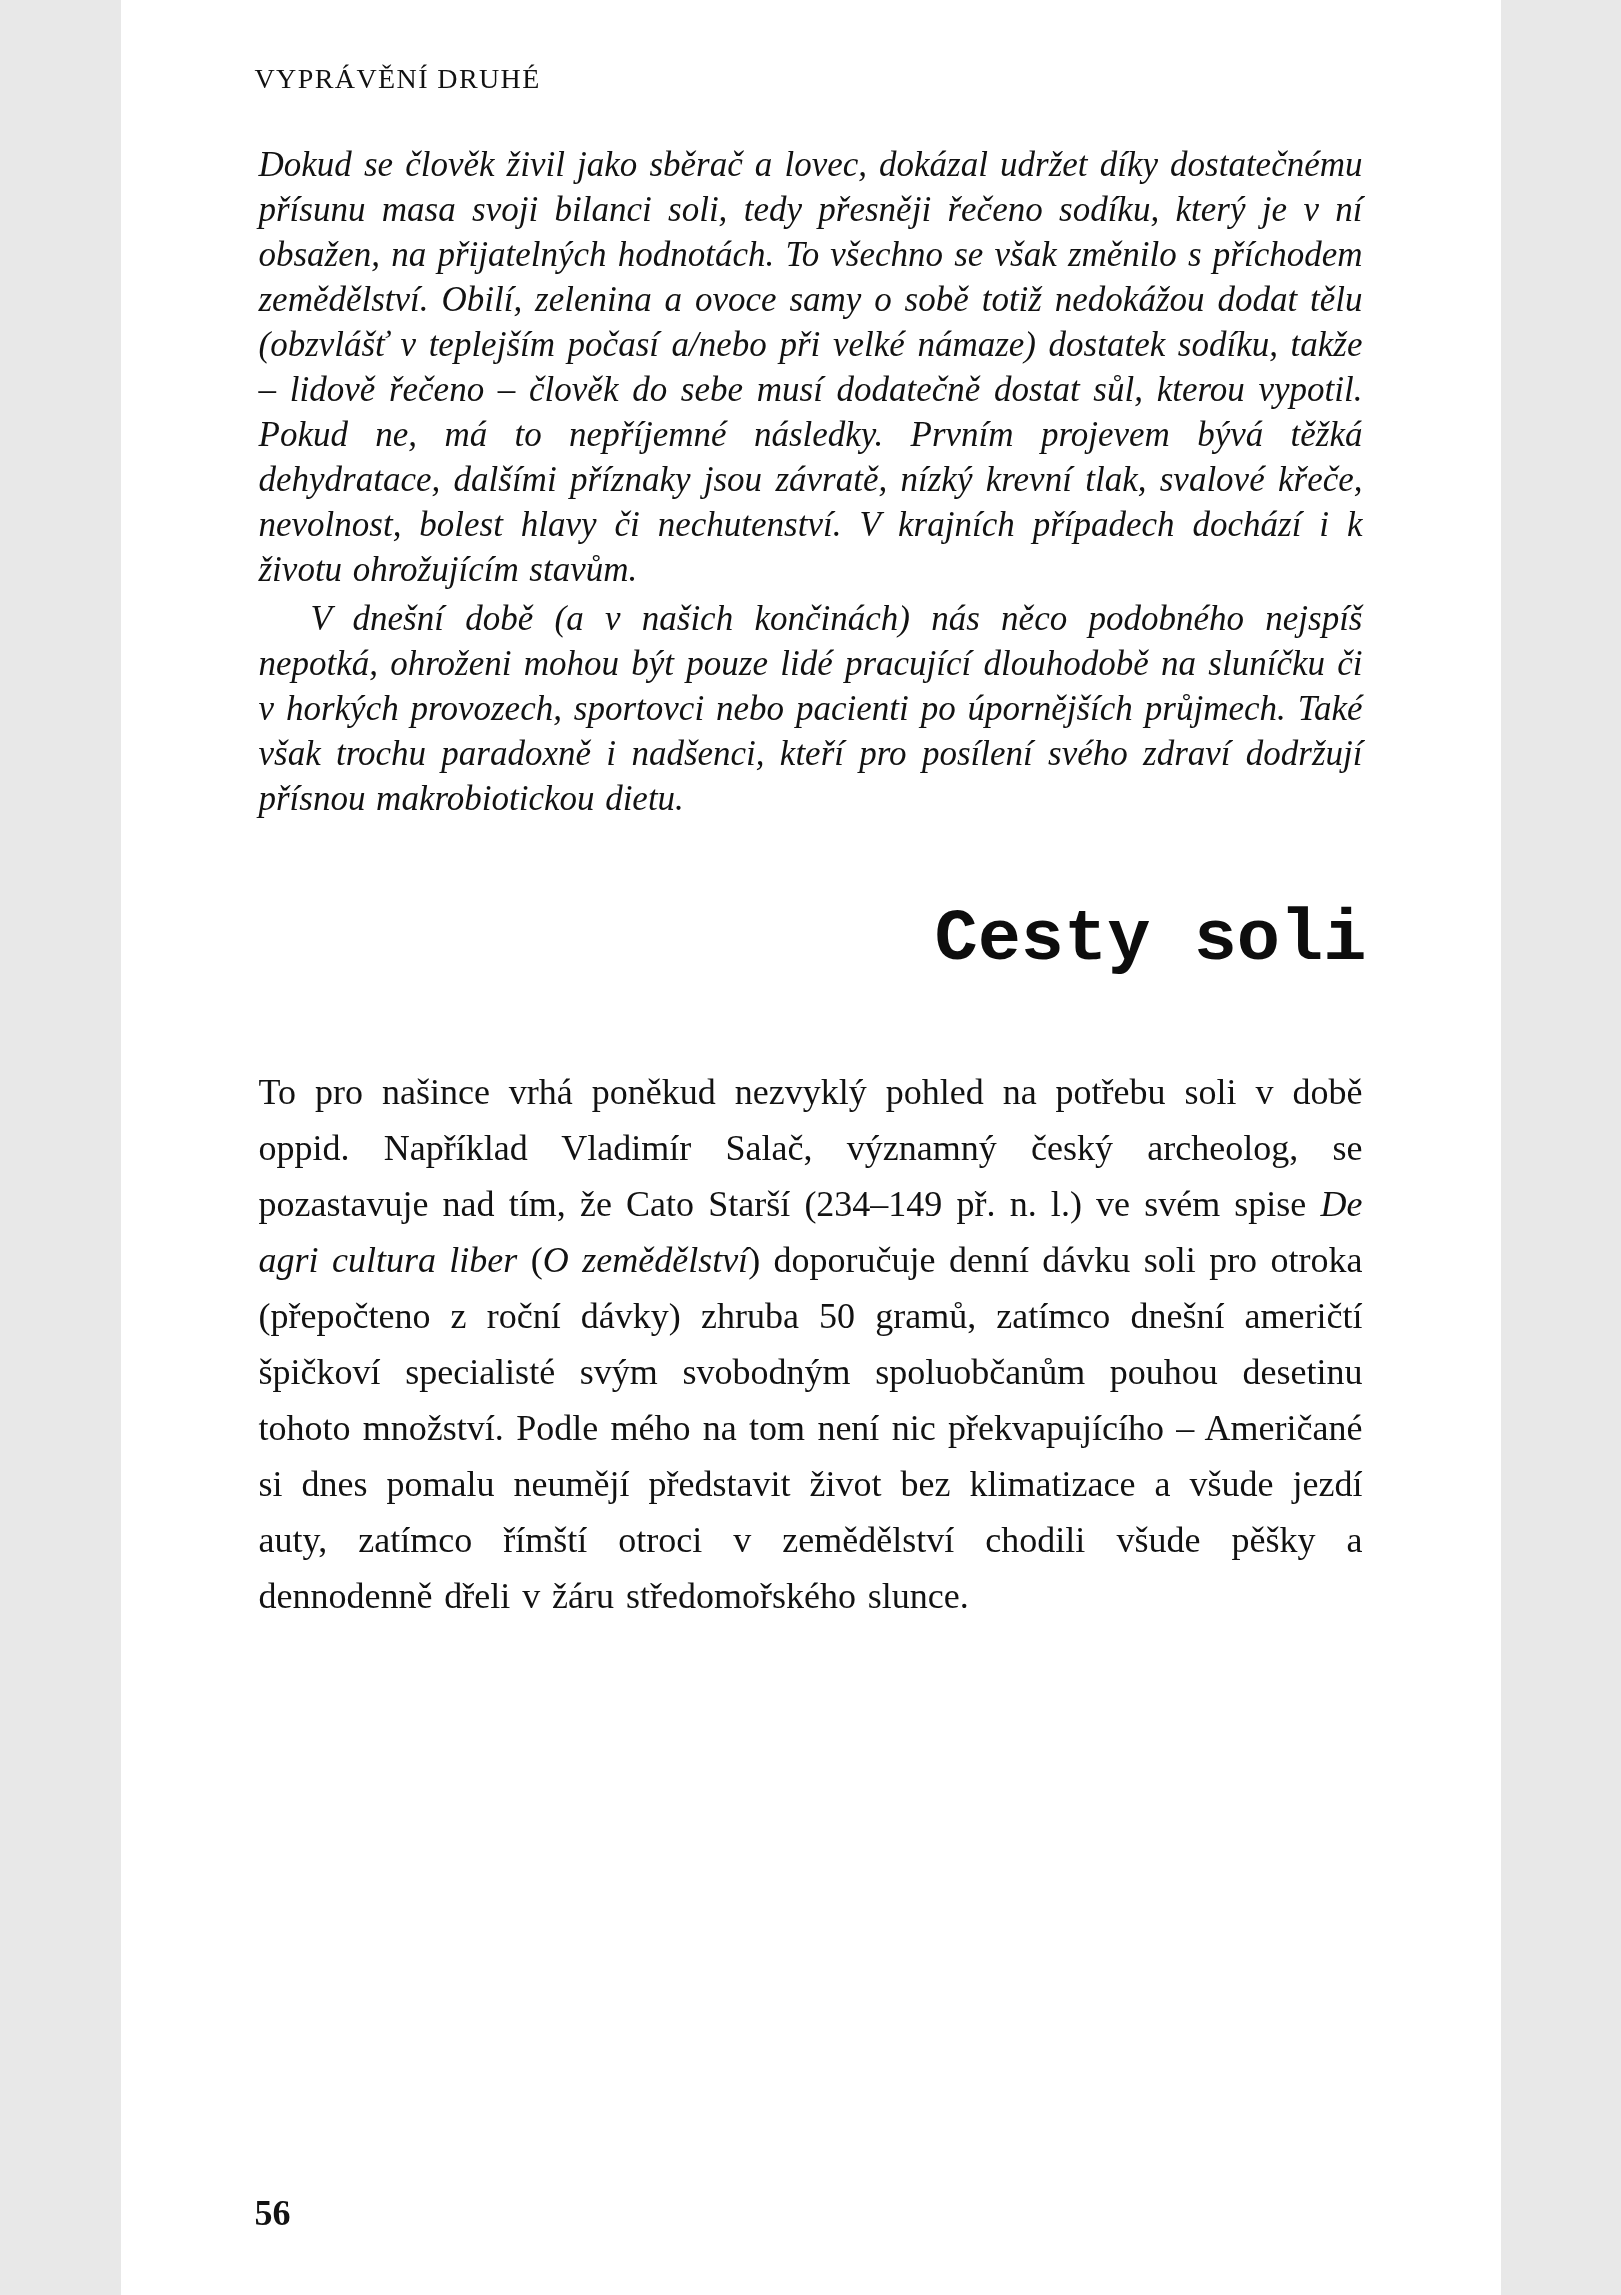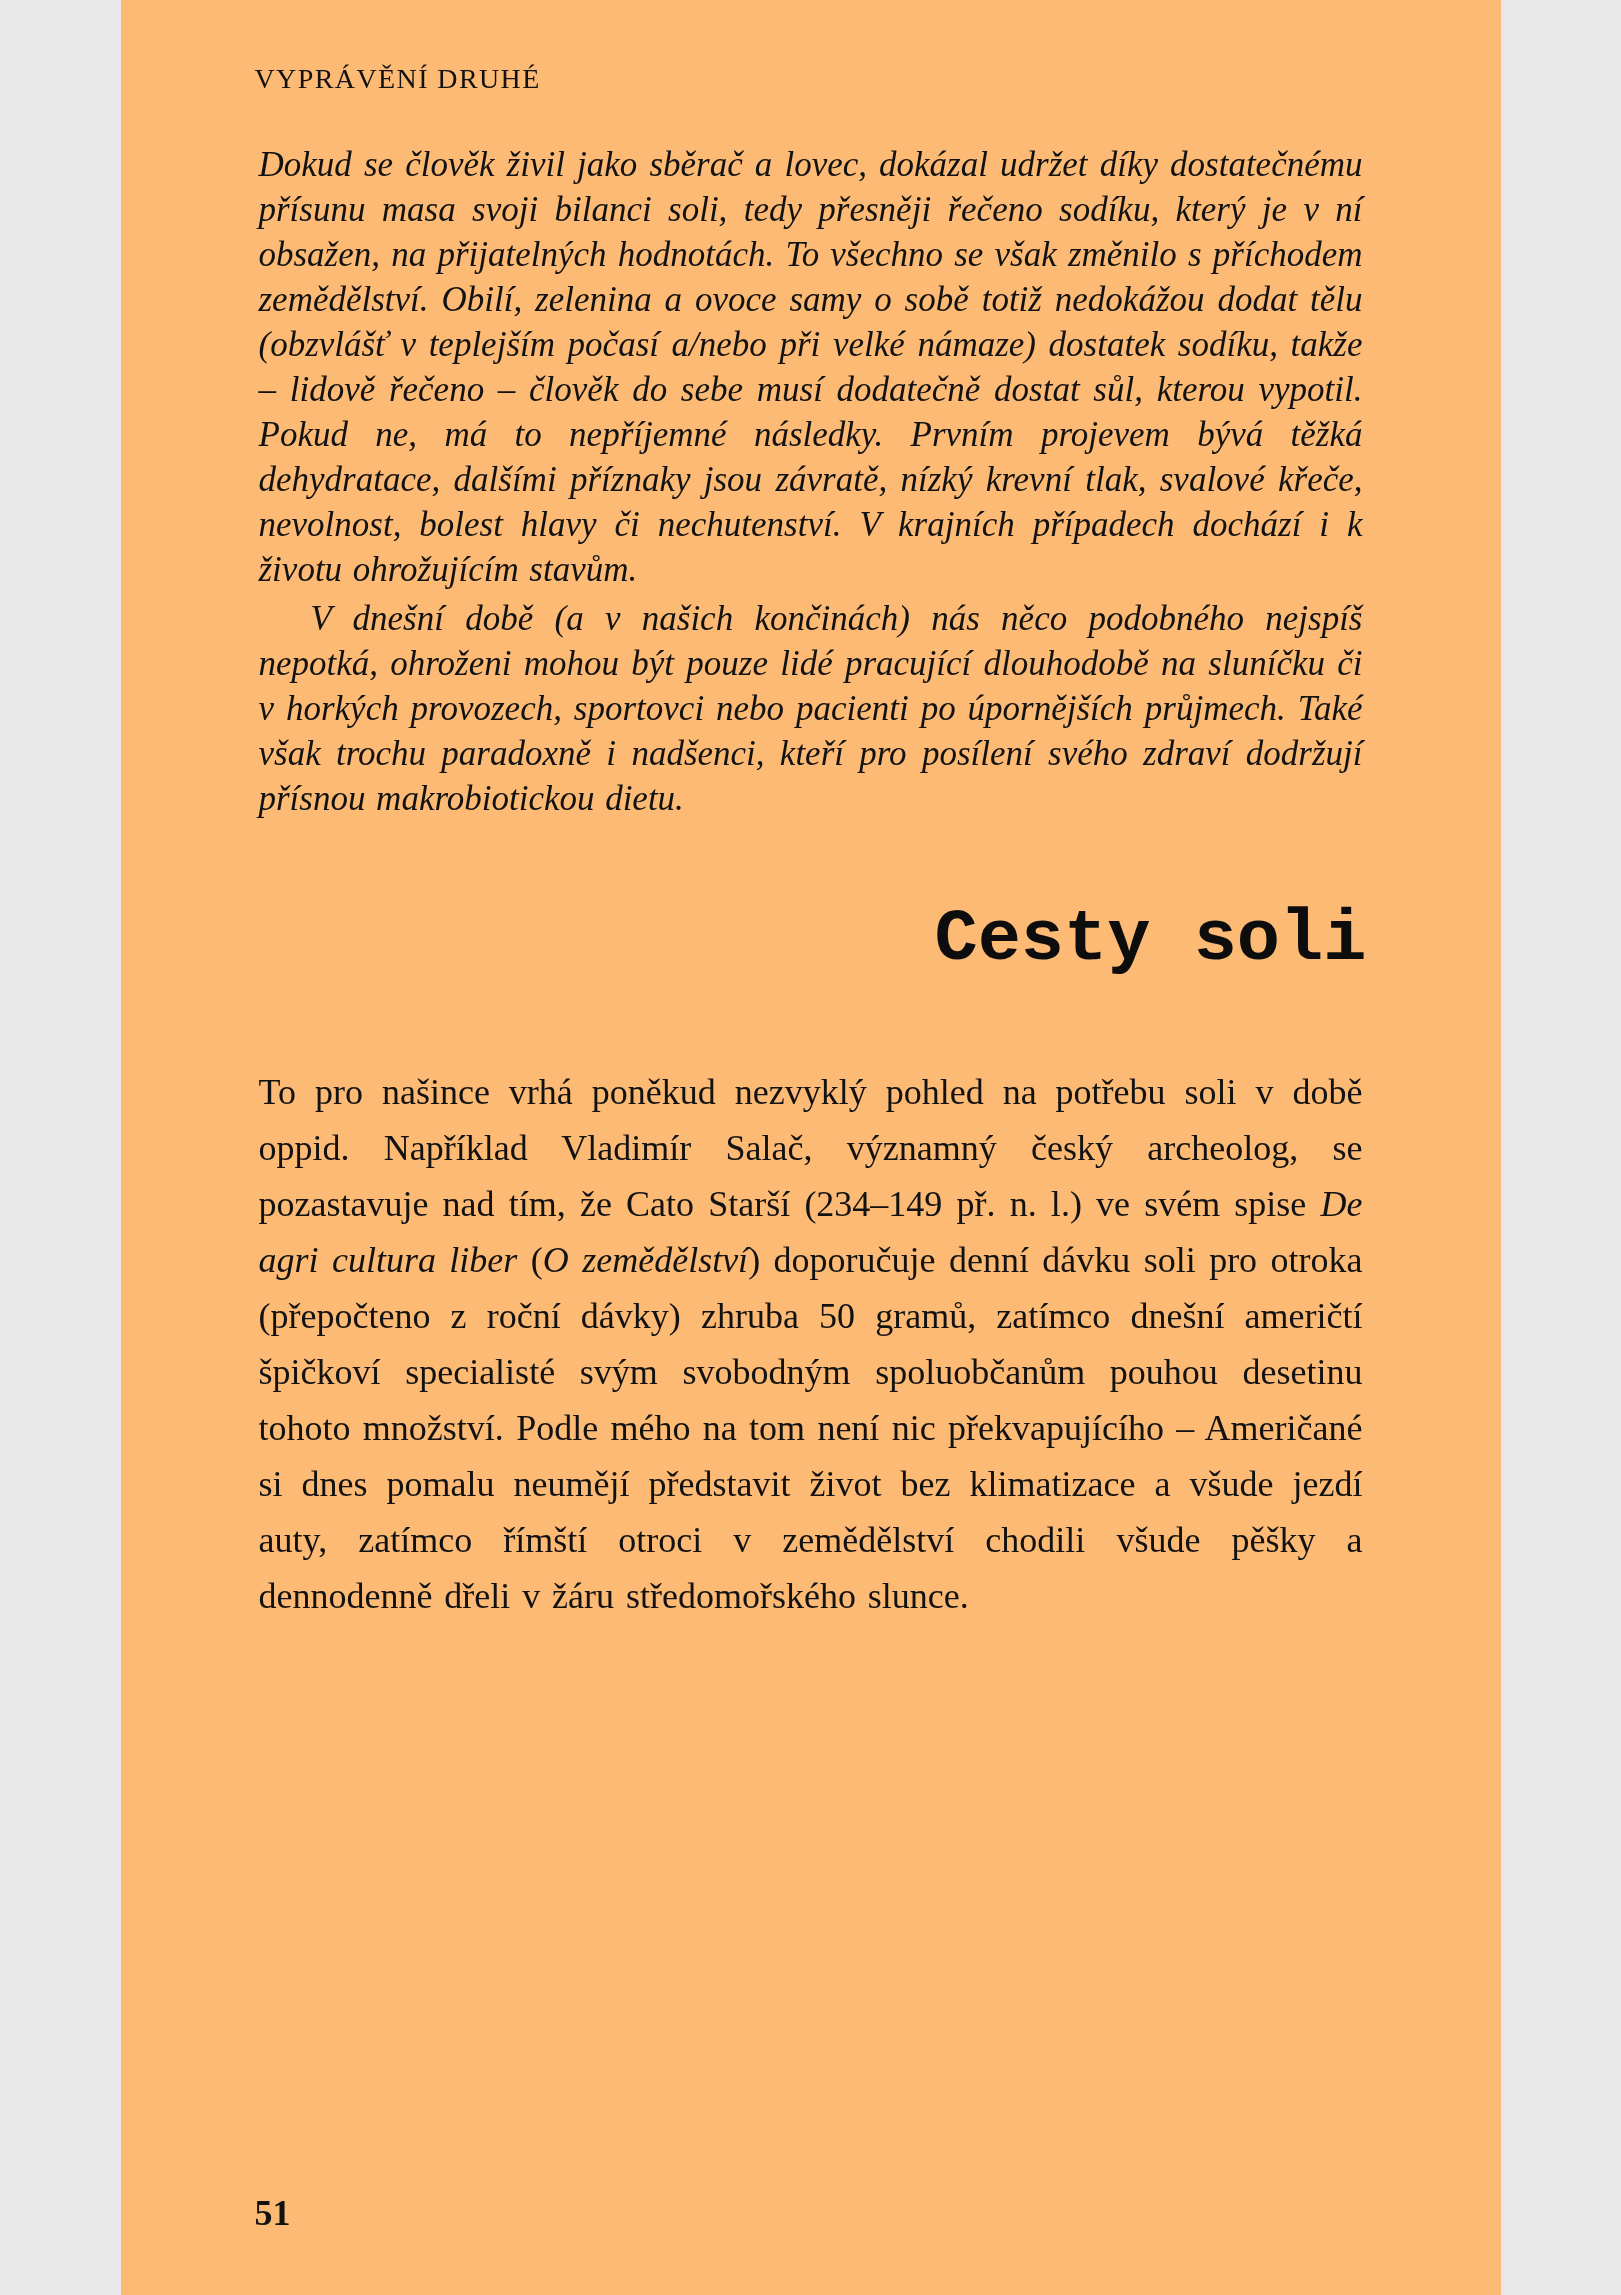--- a/index.html
+++ b/index.html
@@ -5,21 +5,21 @@
   html, body {
     margin: 0;
     padding: 0;
     background: #e8e8e8;
   }
   .page {
     position: relative;
     width: 1380px;
     height: 2295px;
     margin: 0 auto;
-    background: #fdba74;
+    background: #ffffff;
     color: #121212;
     box-sizing: border-box;
     padding: 63px 134px 0 134px;
     font-family: "Liberation Serif", "DejaVu Serif", serif;
     overflow: hidden;
   }
   .running-head {
     font-size: 28px;
     line-height: 32.5px;
     letter-spacing: 1.4px;
@@ -80,16 +80,16 @@
       <p><span>Dokud se člověk živil jako sběrač a lovec, dokázal udržet díky dostatečnému přísunu masa svoji bilanci soli, tedy přesněji řečeno sodíku, který je v ní obsažen, na přijatelných hodnotách. To všechno se však změnilo s příchodem zemědělství. Obilí, zelenina a ovoce samy o sobě totiž nedokážou dodat tělu (obzvlášť v teplejším počasí a/nebo při velké námaze) dostatek sodíku, takže – lidově řečeno – člověk do sebe musí dodatečně dostat sůl, kterou vypotil. Pokud ne, má to nepříjemné následky. Prvním projevem bývá těžká dehydratace, dalšími příznaky jsou závratě, nízký krevní tlak, svalové křeče, nevolnost, bolest hlavy či nechutenství. V krajních případech dochází i k životu ohrožujícím stavům.</span></p>
       <p class="indent"><span>V dnešní době (a v našich končinách) nás něco podobného nejspíš nepotká, ohroženi mohou být pouze lidé pracující dlouhodobě na sluníčku či v horkých provozech, sportovci nebo pacienti po úpornějších průjmech. Také však trochu paradoxně i nadšenci, kteří pro posílení svého zdraví dodržují přísnou makrobiotickou dietu.</span></p>
     </section>
 
   <h1 class="section-heading">Cesty soli</h1>
 
   <section class="body-block">
       <p><span>To pro našince vrhá poněkud nezvyklý pohled na potřebu soli v době oppid. Například Vladimír Salač, významný český archeolog, se pozastavuje nad tím, že Cato Starší (234–149 př. n. l.) ve svém spise </span><span class="it">De agri cultura liber</span><span> (</span><span class="it">O zemědělství</span><span>) doporučuje denní dávku soli pro otroka (přepočteno z roční dávky) zhruba 50 gramů, zatímco dnešní američtí špičkoví specialisté svým svobodným spoluobčanům pouhou desetinu tohoto množství. Podle mého na tom není nic překvapujícího – Američané si dnes pomalu neumějí představit život bez klimatizace a všude jezdí auty, zatímco římští otroci v zemědělství chodili všude pěšky a dennodenně dřeli v žáru středomořského slunce.</span></p>
     </section>
 
-  <footer class="page-number">51</footer>
+  <footer class="page-number">56</footer>
 
 </div>
 
 
 </body></html>

